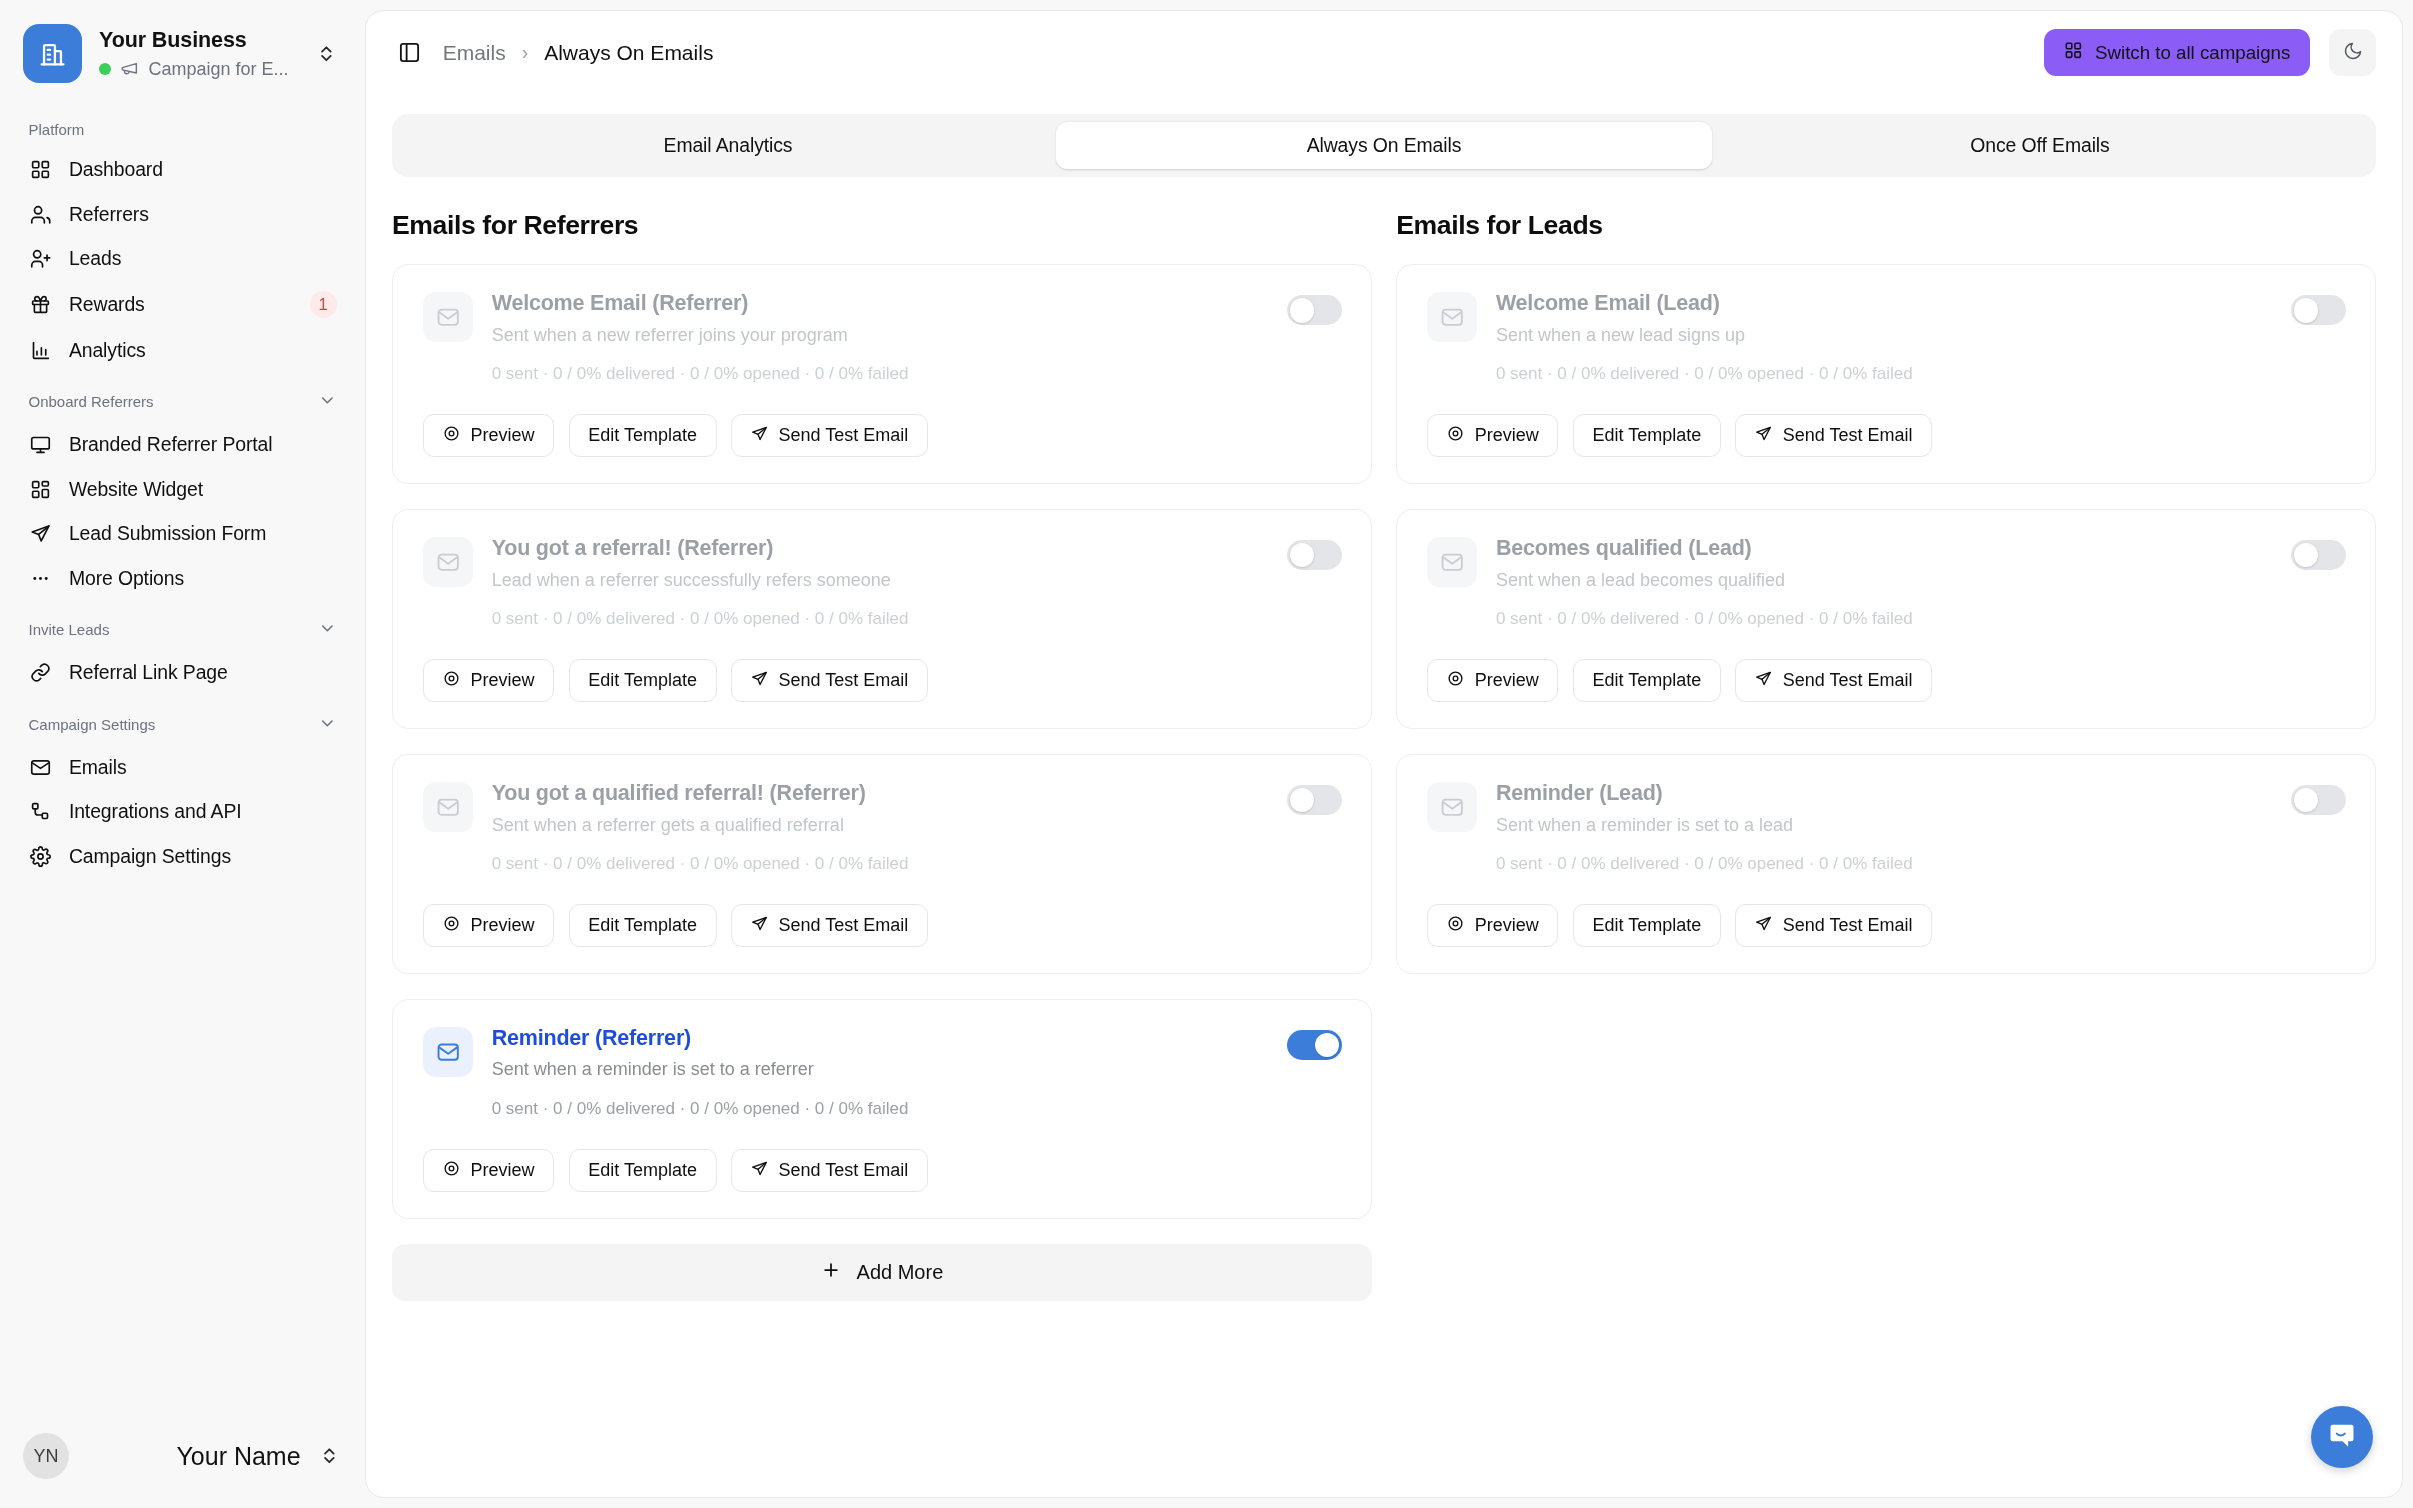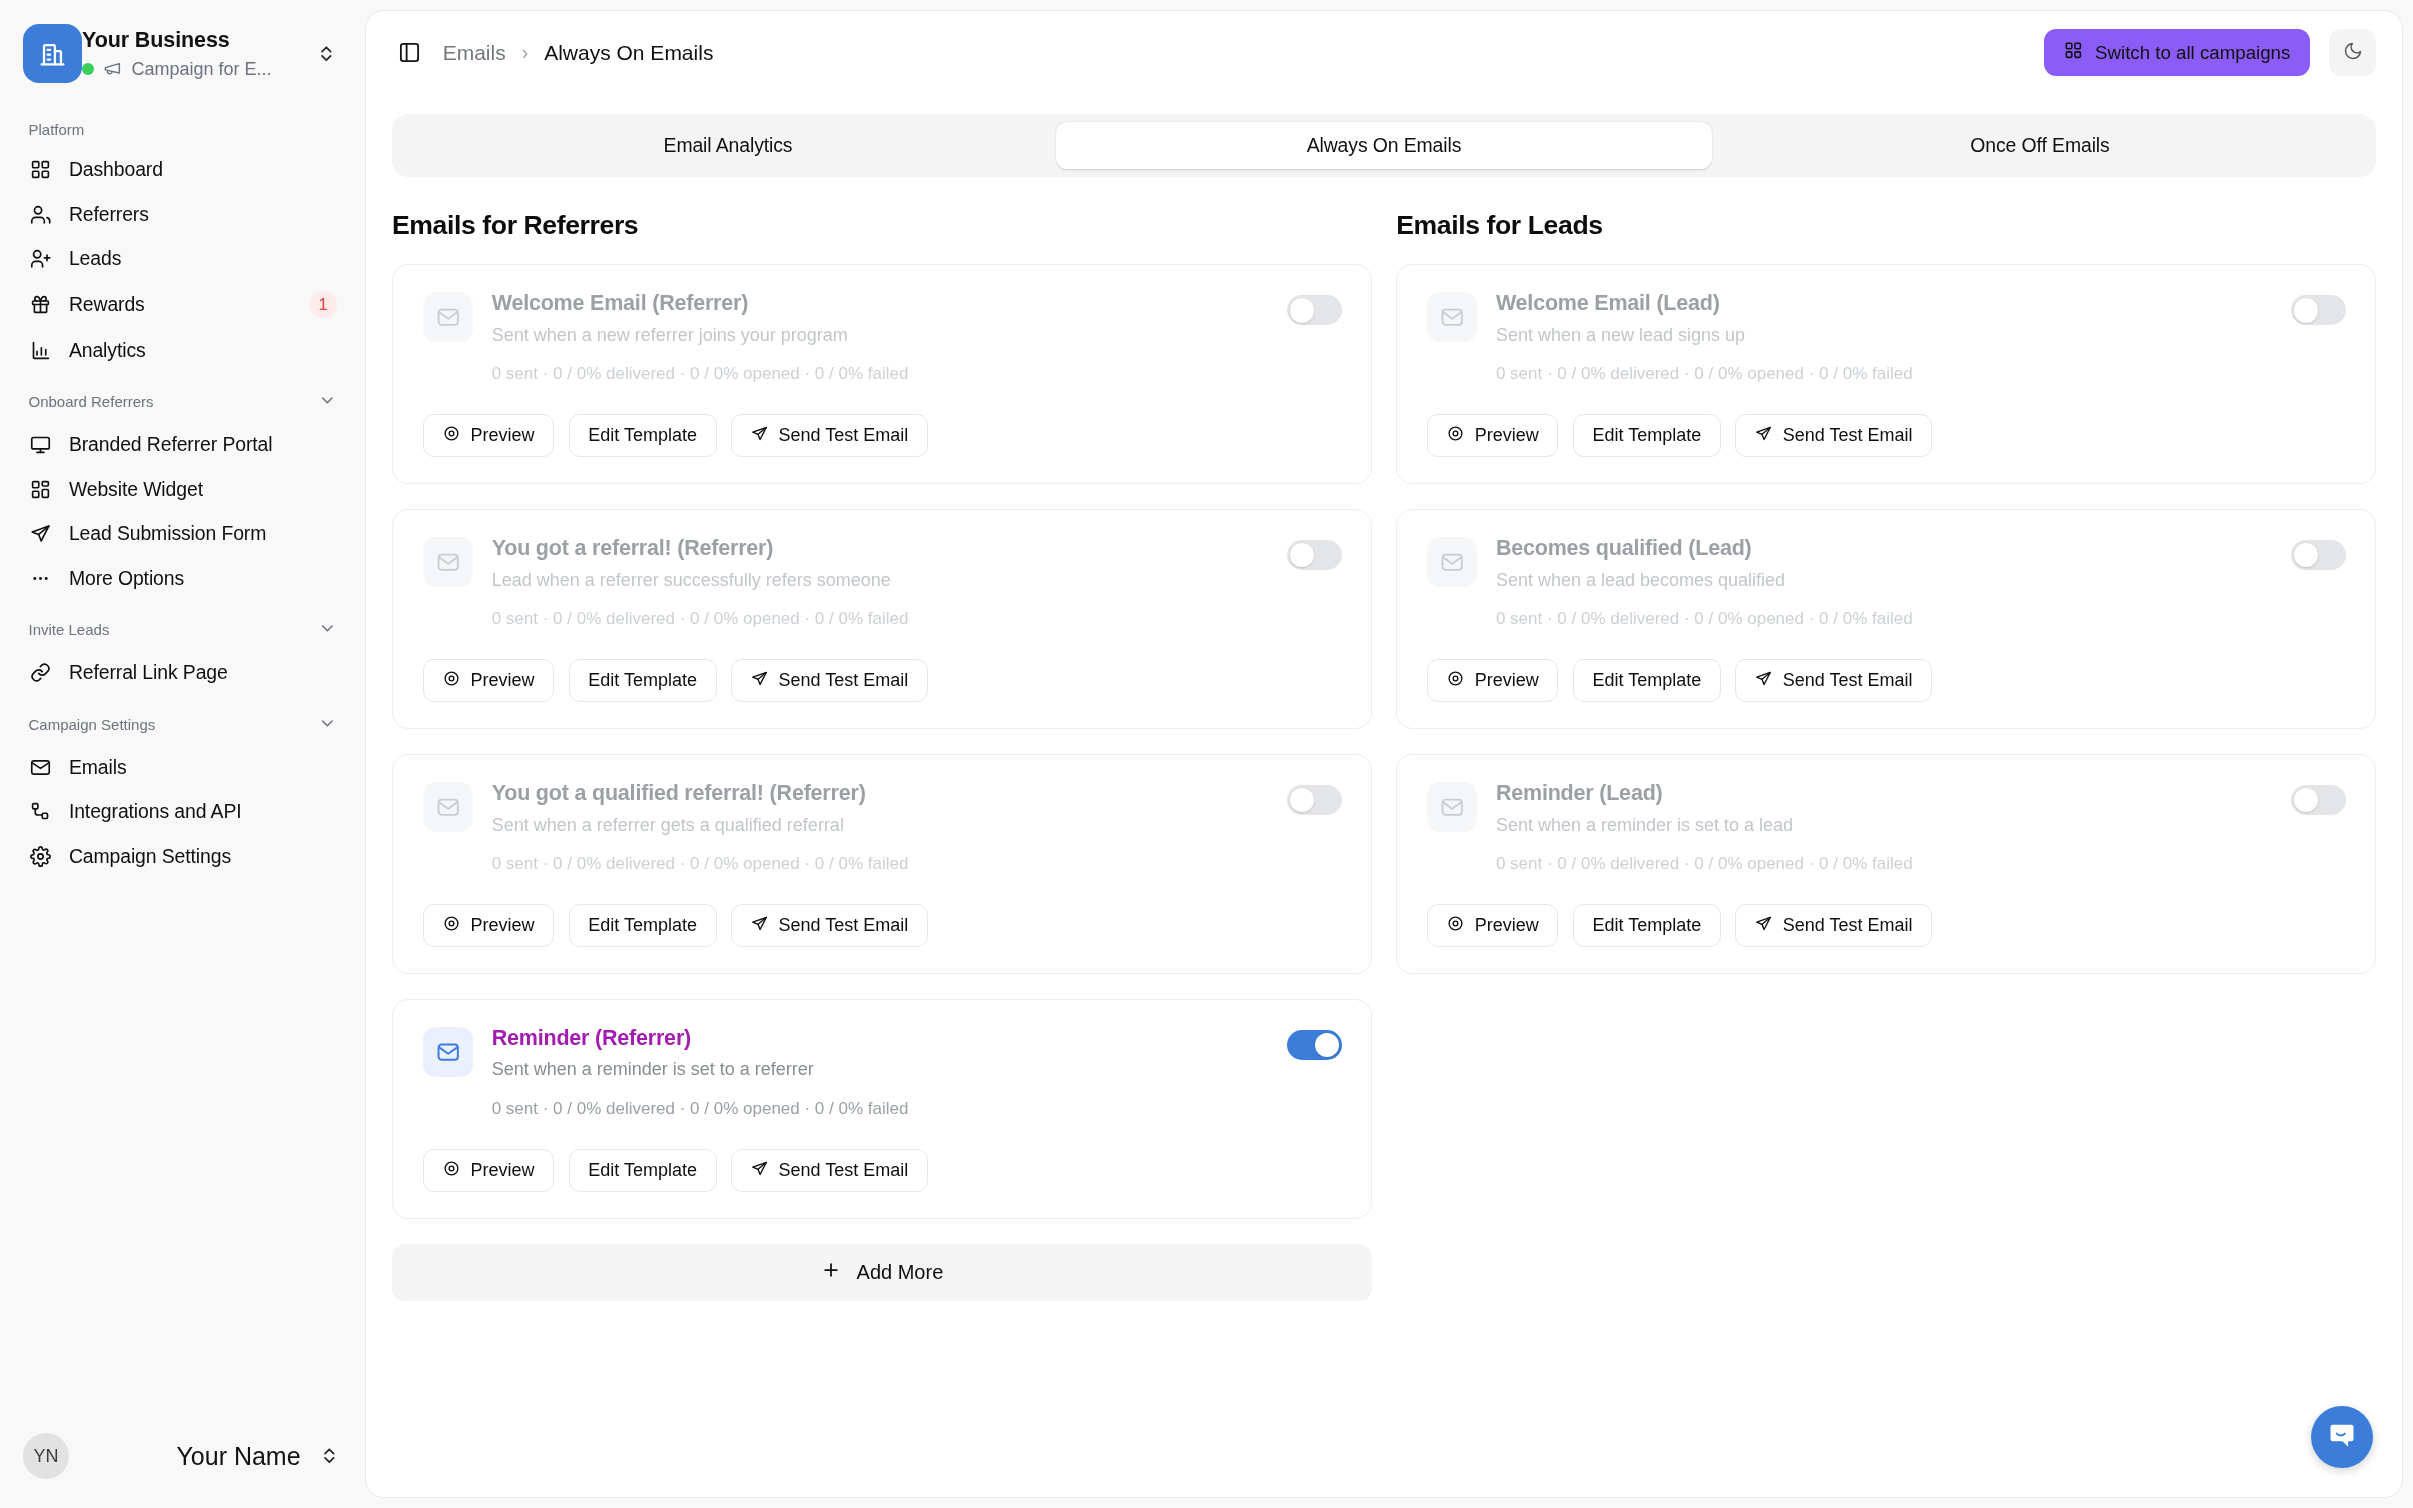--- a/index.html
+++ b/index.html
@@ -11,21 +11,21 @@
     -webkit-font-smoothing: antialiased;
   }
   .app { display: flex; width: 2413px; height: 1508px; background: #f8f8f8; }
 
   
   .sidebar {
     width: 365px; height: 1508px; background: #f8f8f8;
     display: flex; flex-direction: column; flex: 0 0 365px; position: relative;
   }
   .brand {
-    display: flex; align-items: center; 
+    display: flex; align-items: center; gap: 17px;
     padding: 24.4px 26px 18.7px 23px;
   }
   .brand-logo {
     width: 59px; height: 59px; border-radius: 16px; background: #3b7dd8;
     display: flex; align-items: center; justify-content: center; flex: 0 0 59px;
   }
   .brand-text { flex: 1; min-width: 0; }
   .brand-name { font-size: 21.5px; font-weight: 700; color: #121212; letter-spacing: -0.1px; line-height: 1.15; }
   .brand-sub { display: flex; align-items: center; gap: 9.3px; margin-top: 5.7px; }
   .dot-green { width: 12.2px; height: 12.2px; border-radius: 50%; background: #3dcf5c; flex: 0 0 12.2px; }
@@ -117,21 +117,21 @@
   .card.dim .card-stats { color: #ccd0d4; }
   .card.dim .mail-badge { background: #f5f6f7; color: #c9cdd2; }
 
   .card-head { display: flex; align-items: flex-start; gap: 18.7px; }
   .mail-badge {
     width: 50px; height: 50px; border-radius: 13px; background: #eaf1fc;
     display: flex; align-items: center; justify-content: center; flex: 0 0 50px; color: #3b7dd8;
     margin-top: 1.4px;
   }
   .card-textcol { flex: 1; min-width: 0; }
-  .card-title { font-size: 21.5px; font-weight: 700; color: #a21caf; letter-spacing: -0.2px; line-height: 1.2; }
+  .card-title { font-size: 21.5px; font-weight: 700; color: #1d4ed8; letter-spacing: -0.2px; line-height: 1.2; }
   .card-desc { font-size: 18px; color: #888d93; margin-top: 8px; }
   .card-stats { font-size: 17px; color: #9ba0a6; margin-top: 18.7px; white-space: nowrap; }
 
   .toggle {
     width: 55px; height: 30px; border-radius: 15px; background: #e3e5e8;
     position: relative; flex: 0 0 55px; cursor: pointer; margin-top: 4.3px;
   }
   .toggle .knob {
     position: absolute; top: 2.9px; left: 2.9px; width: 24.4px; height: 24.4px;
     border-radius: 50%; background: #fff; box-shadow: 0 0.7px 2.2px rgba(0,0,0,.18);

